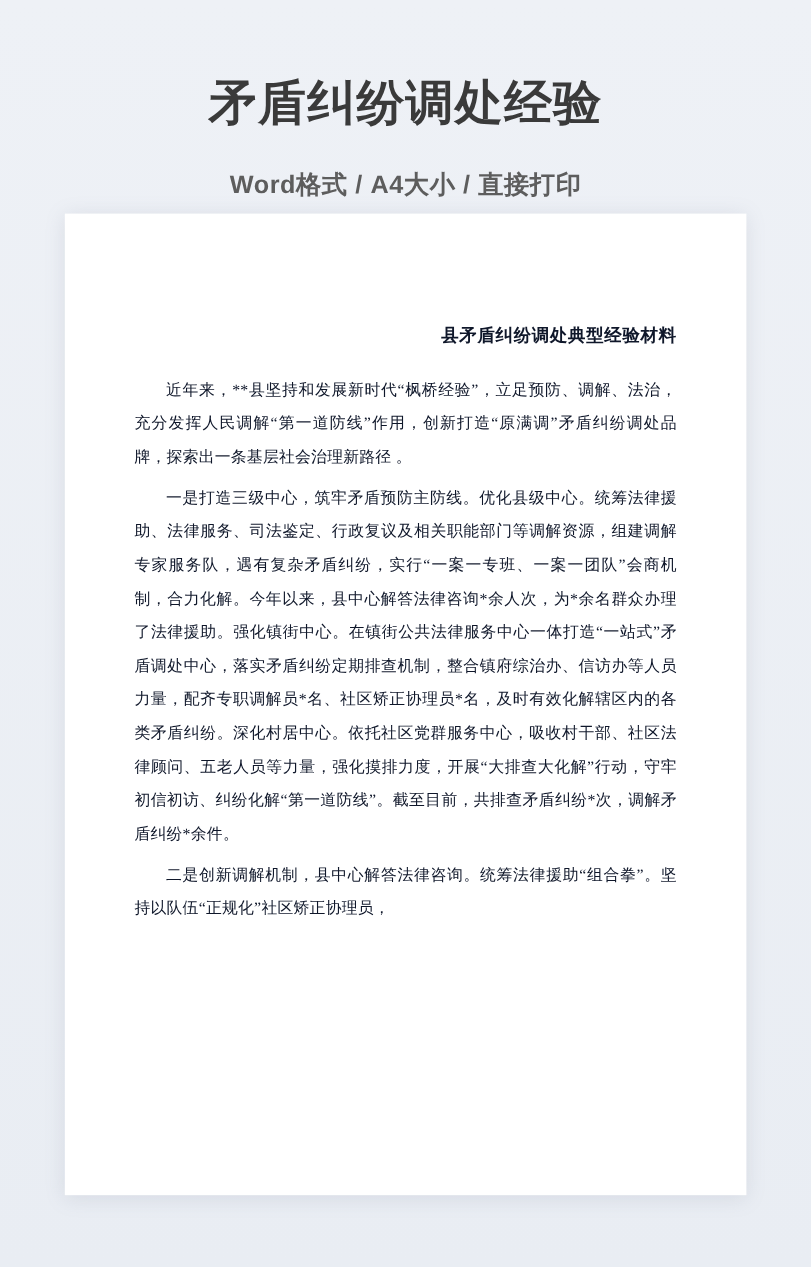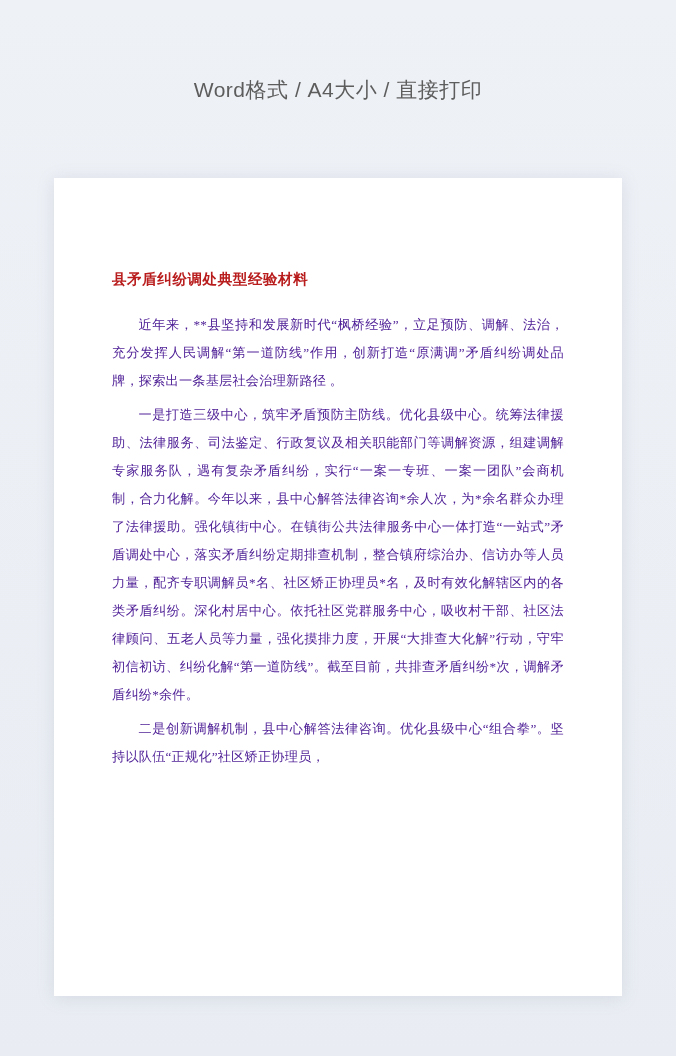--- a/index.html
+++ b/index.html
@@ -26,78 +26,79 @@
   }
   .header-title {
     font-size: 40px;
     font-weight: bold;
     color: #3a3a3a;
     letter-spacing: 1px;
     line-height: 1.2;
     margin: 0;
   }
   .header-sub {
-    margin-top: 14px;
+    margin-top: 30px;
     font-size: 21px;
     color: #5d5d5d;
-    font-weight: normal;
+    font-weight: bold;
     letter-spacing: 0.5px;
   }
   .doc-shadow {
     position: absolute;
     top: 178px;
     left: 54px;
     width: 568px;
     height: 818px;
     background: #ffffff;
     box-shadow: 0 2px 16px rgba(120, 130, 150, 0.18);
   }
   .doc-inner {
     padding: 92px 58px 0 58px;
     box-sizing: border-box;
     height: 100%;
     overflow: hidden;
   }
   .doc-title {
-    text-align: left;
+    text-align: right;
     font-size: 14.5px;
     font-weight: bold;
-    color: #b91c1c;
+    color: #0f172a;
     letter-spacing: 0.6px;
     margin-bottom: 22px;
     font-family: "Liberation Serif", serif;
   }
   .para {
     font-size: 13.2px;
-    color: #4c1d95;
+    color: #0f172a;
     line-height: 2.12;
     text-align: justify;
     text-justify: inter-ideograph;
     text-indent: 2em;
     margin: 0 0 6px 0;
     font-family: "Liberation Serif", serif;
     letter-spacing: 0.2px;
   }
   .para b {
     font-weight: normal;
   }
 </style>
 </head>
 <body>
 
 <div class="page-wrap">
 
   <div class="header">
+    <div class="header-title">矛盾纠纷调处经验</div>
     <div class="header-sub">Word格式 / A4大小 / 直接打印</div>
   </div>
 
   <div class="doc-shadow">
     <div class="doc-inner">
       <div class="doc-title">县矛盾纠纷调处典型经验材料</div>
       <div id="paragraphs">
           <div class="para"><span>近年来，**县坚持和发展新时代“枫桥经验”，立足预防、调解、法治，充分发挥人民调解“第一道防线”作用，创新打造“原满调”矛盾纠纷调处品牌，探索出一条基层社会治理新路径 。</span></div>
           <div class="para"><span>一是打造三级中心，筑牢矛盾预防主防线。</span><b>优化县级中心。</b><span>统筹法律援助、法律服务、司法鉴定、行政复议及相关职能部门等调解资源，组建调解专家服务队，遇有复杂矛盾纠纷，实行“一案一专班、一案一团队”会商机制，合力化解。今年以来，县中心解答法律咨询*余人次，为*余名群众办理了法律援助。</span><b>强化镇街中心。</b><span>在镇街公共法律服务中心一体打造“一站式”矛盾调处中心，落实矛盾纠纷定期排查机制，整合镇府综治办、信访办等人员力量，配齐专职调解员*名、社区矫正协理员*名，及时有效化解辖区内的各类矛盾纠纷。深化村居中心。依托社区党群服务中心，吸收村干部、社区法律顾问、五老人员等力量，强化摸排力度，开展“大排查大化解”行动，守牢初信初访、纠纷化解“第一道防线”。截至目前，共排查矛盾纠纷*次，调解矛盾纠纷*余件。</span></div>
-          <div class="para"><span>二是创新调解机制，县中心解答法律咨询。</span><b>优化县级中心“组合拳”。</b><span>坚持以队伍“正规化”社区矫正协理员，</span></div>
+          <div class="para"><span>二是创新调解机制，县中心解答法律咨询。</span><b>统筹法律援助“组合拳”。</b><span>坚持以队伍“正规化”社区矫正协理员，</span></div>
         </div>
     </div>
   </div>
 
 </div>
 
 </body></html>

